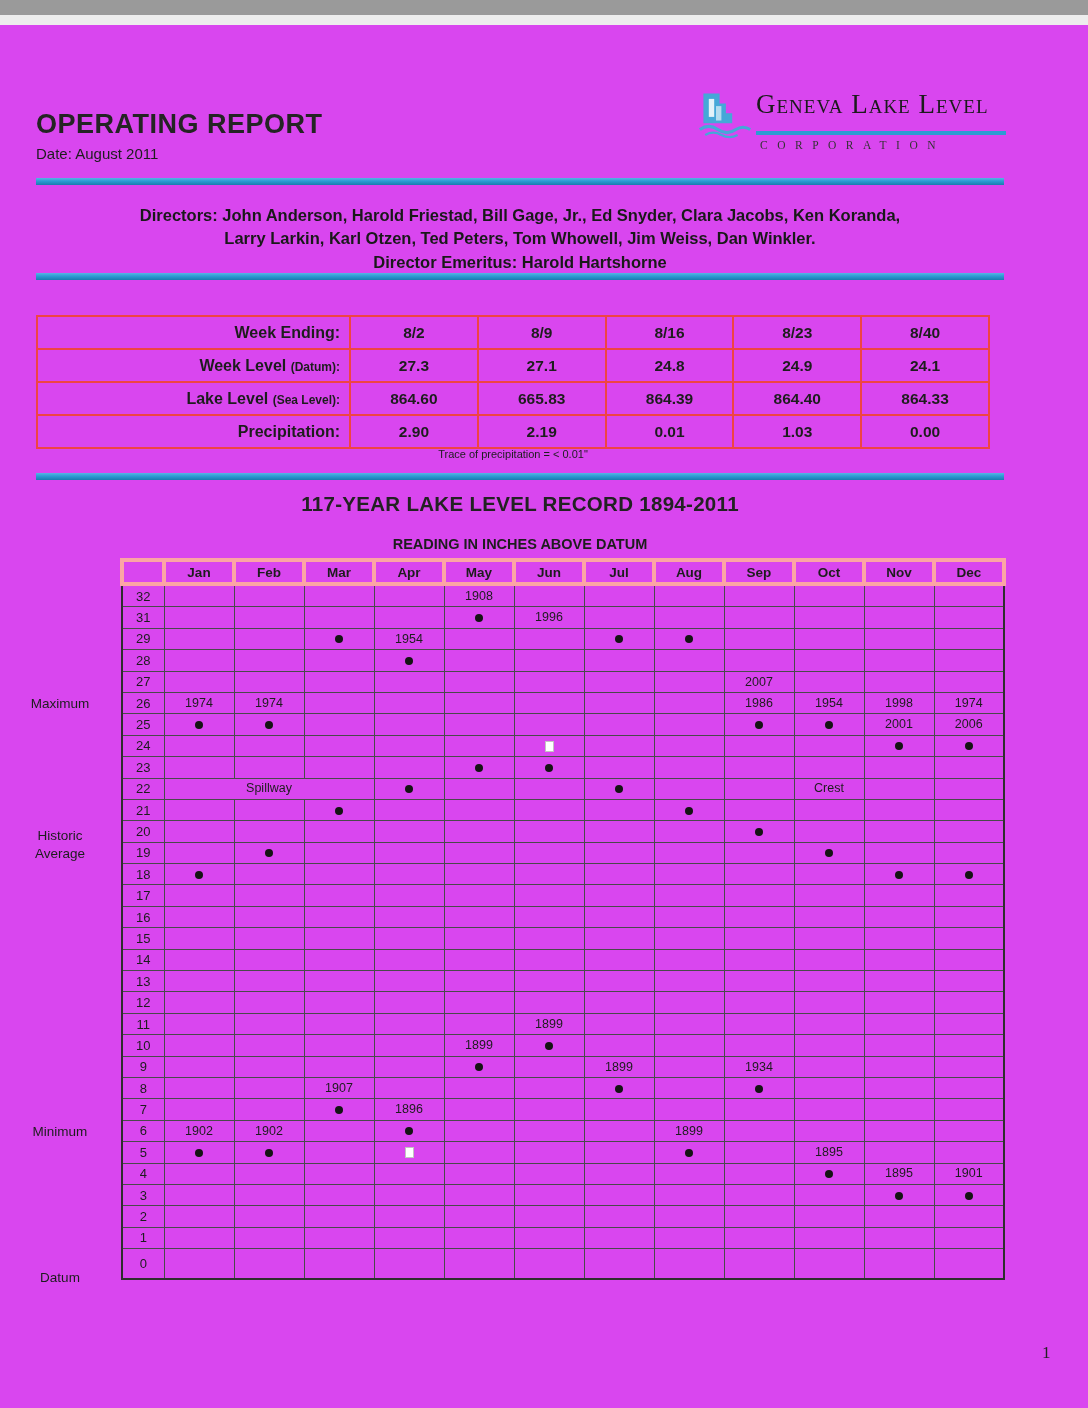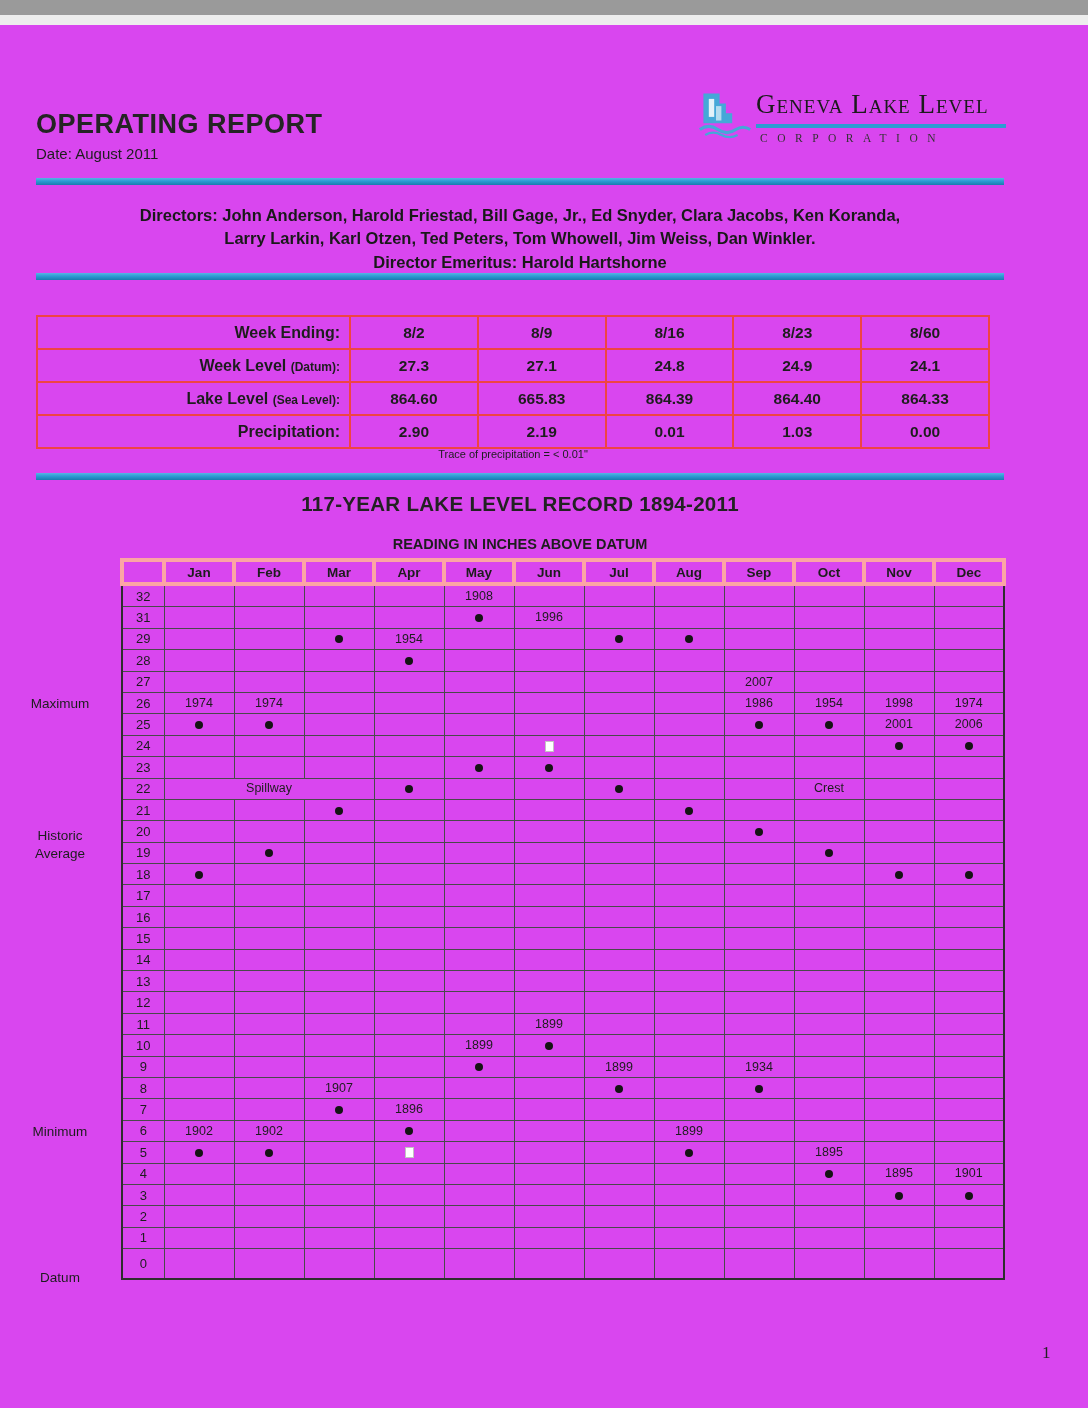--- a/index.html
+++ b/index.html
@@ -14,21 +14,21 @@
   .report-title { position:absolute; left:36px; top:94px; font-size:27px; font-weight:bold; letter-spacing:0.5px; color:#242424; }
   .report-date  { position:absolute; left:36px; top:130px; font-size:15px; }
 
   .logo { position:absolute; left:698px; top:76px; width:308px; }
   .logo-row { display:flex; align-items:flex-start; }
   .logo-icon { width:54px; height:50px; flex:0 0 54px; margin-right:4px; }
   .logo-textcol { flex:1; }
   .logo-name {
     font-family:"Liberation Serif", serif; font-variant:small-caps;
     font-size:27px; letter-spacing:1px; color:#1b1b1b; line-height:1.0;
-    border-bottom:4px solid #2d9bd3; padding-bottom:6px; white-space:nowrap;
+    border-bottom:4px solid #2d9bd3; padding-bottom:13px; white-space:nowrap;
   }
   .logo-sub {
     font-family:"Liberation Serif", serif; font-size:11.5px; color:#333;
     letter-spacing:9.5px; margin-top:4px; padding-left:4px; white-space:nowrap;
   }
 
   .blue-rule { position:absolute; left:36px; width:968px; height:7px;
     background:linear-gradient(180deg,#56b6e4 0%,#2d9bd3 45%,#1a7cb0 100%); }
   .rule-1 { top:163px; }
   .rule-2 { top:258px; }
@@ -108,21 +108,21 @@
   <div class="blue-rule rule-2"></div>
 
   <table class="weekly">
     <tbody id="weekly-body">
         <tr>
           <td class="wlabel">Week Ending:</td>
           <td class="wval">8/2</td>
           <td class="wval">8/9</td>
           <td class="wval">8/16</td>
           <td class="wval">8/23</td>
-          <td class="wval">8/60</td>
+          <td class="wval">8/40</td>
         </tr>
         <tr>
           <td class="wlabel">Week Level <span class="paren">(Datum):</span></td>
           <td class="wval">27.3</td>
           <td class="wval">27.1</td>
           <td class="wval">24.8</td>
           <td class="wval">24.9</td>
           <td class="wval">24.1</td>
         </tr>
         <tr>

